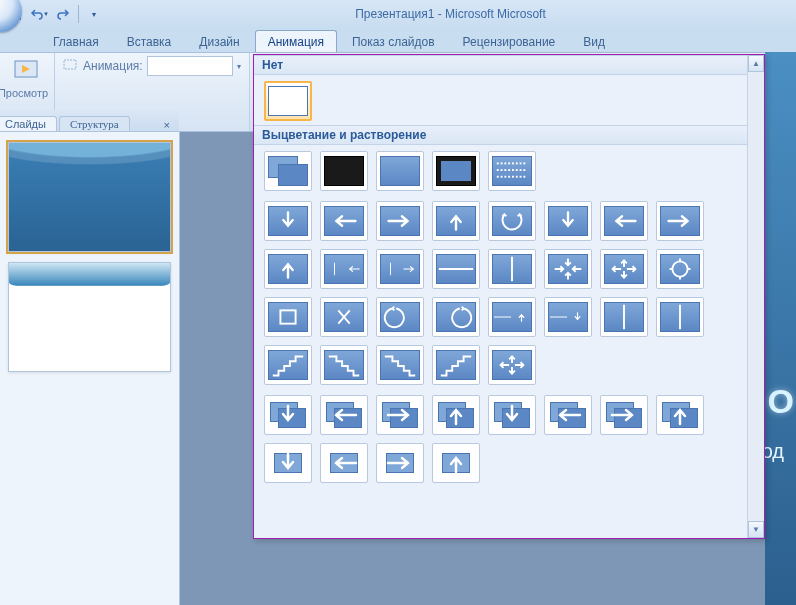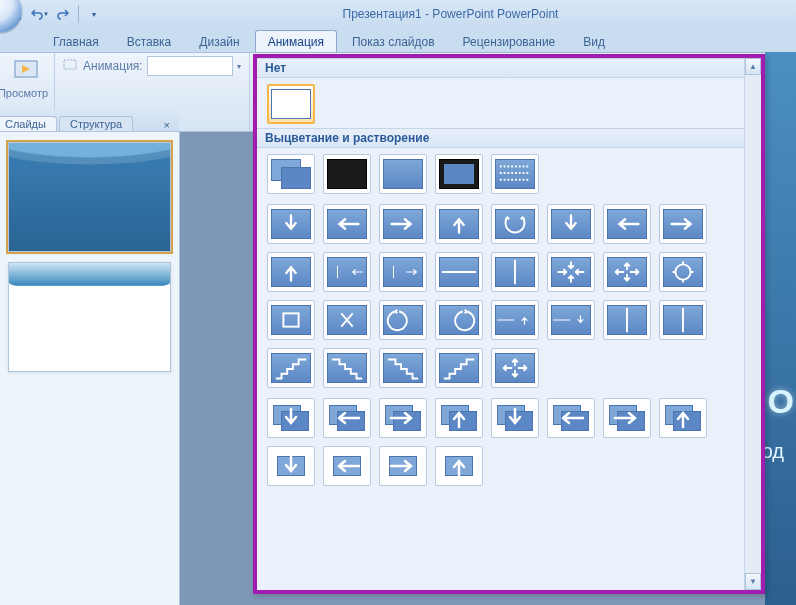--- a/index.html
+++ b/index.html
@@ -21,38 +21,38 @@
   
   .ribbon { height:80px; background:linear-gradient(#eef4fb,#d6e4f4); border-top:1px solid #aac0dc; border-bottom:1px solid #aac0dc; display:flex; }
   .rg { border-right:1px solid #bcd0e8; padding:2px 6px 0; display:flex; flex-direction:column; position:relative; height:100%; }
   .rg-label { position:absolute; bottom:2px; left:0; right:0; text-align:center; font-size:11px; color:#5b7ca8; }
   .big-btn { width:46px; text-align:center; color:#5b7ca8; font-size:11px; }
   .big-btn .ic { width:32px; height:28px; margin:2px auto; display:flex; align-items:center; justify-content:center; }
   .row-item { display:flex; align-items:center; gap:4px; height:22px; font-size:12px; color:#5b7ca8; padding:0 2px; }
   .combo { width:88px; height:20px; border:1px solid #b0c4de; background:#fff; }
 
   
-  .gallery { position:absolute; left:253px; top:54px; width:512px; height:540px; background:#eaf1fa; border:4px solid #a21caf; box-shadow:2px 2px 6px rgba(0,0,0,.2); overflow:hidden; }
+  .gallery { position:absolute; left:253px; top:54px; width:512px; height:485px; background:#eaf1fa; border:1px solid #a21caf; box-shadow:2px 2px 6px rgba(0,0,0,.2); overflow:hidden; }
   .scrollbar { position:absolute; right:0; top:0; width:17px; height:100%; background:#e6ecf5; border-left:1px solid #c4d4e8; }
   .sb-btn { height:17px; background:linear-gradient(#f4f8fd,#d6e4f4); border:1px solid #b0c4de; display:flex; align-items:center; justify-content:center; color:#5b7ca8; font-size:8px; }
   .sb-track { position:absolute; top:17px; bottom:17px; width:100%; }
   .gal-inner { position:absolute; left:0; right:17px; top:0; bottom:0; overflow:hidden; }
   .gal-header { background:linear-gradient(#e8effa,#dbe7f5); border-bottom:1px solid #c4d4e8; border-top:1px solid #c4d4e8; padding:2px 8px; font-size:12px; font-weight:bold; color:#2a5a9a; }
   .gal-grid { padding:6px 4px 4px 10px; display:flex; flex-wrap:wrap; gap:8px 8px; }
   .thumb { width:48px; height:40px; border:1px solid #b8c8de; background:#fff; border-radius:2px; display:flex; align-items:center; justify-content:center; position:relative; cursor:pointer; }
   .thumb.selected { border:2px solid #f7b649; background:linear-gradient(#fff,#fde2ad); }
   .trans-canvas { width:40px; height:30px; background:linear-gradient(#7fa7d8,#5b87c4); border:1px solid #4a75b0; position:relative; overflow:hidden; display:flex; align-items:center; justify-content:center; }
   .tc-none .trans-canvas { background:#fff; }
   .thumb svg { width:40px; height:30px; }
 
   
   .left-pane { position:absolute; left:0; top:132px; width:180px; bottom:0; background:#eef4fb; border-right:1px solid #b0c4de; }
   .pane-tabs { height:22px; display:flex; align-items:flex-end; border-bottom:1px solid #b0c4de; background:linear-gradient(#dbe7f5,#cadcf0); position:absolute; top:-22px; left:0; right:0;}
   .ptab { padding:1px 10px; font-size:11px; color:#3c6394; border:1px solid #b0c4de; border-bottom:none; border-radius:3px 3px 0 0; margin-left:2px; background:#eef4fb; cursor:pointer;}
-  .ptab.secondary { background:#d6e4f4;}
+  .ptab.secondary { background:#d6e4f4;font-family:Liberation Serif, serif;}
   .ptab-close { margin-left:auto; margin-right:6px; font-size:11px; color:#3c6394; cursor:pointer; padding:0 3px;}
   .slide-thumb { margin:10px 8px; background:#fff; border:1px solid #b0c4de; box-shadow:0 1px 3px rgba(0,0,0,.1); position:relative; }
   .slide-thumb.sel { outline:2px solid #d4a24a; }
   .st1 { height:110px; background:linear-gradient(#3a7fb5,#2a6394); }
   .st1:before { content:""; position:absolute; top:0; left:0; right:0; height:52px; background:radial-gradient(ellipse 160% 100% at 50% 0%,rgba(255,255,255,.15) 40%,transparent 42%),
     radial-gradient(ellipse 180% 140% at 50% -30%,#5ca4d4 40%,transparent 42%); }
   .st2 { height:110px; background:#fff; }
   .st2:before { content:""; position:absolute; top:0; left:0; right:0; height:28px; background:linear-gradient(#cfe6f4,#3a88bc 80%,#fff 82%); border-radius:0 0 50% 50%/0 0 30% 30%; }
 
   
@@ -86,21 +86,21 @@
       <span style="font-size:7px;">▾</span>
     </div>
     <div class="qat-btn">
       <svg width="14" height="14" viewBox="0 0 14 14">
           <path d="M9 3 L12 6 L9 9 M12 6 H5 a3 3 0 0 0 0 6" fill="none" stroke="#3e74c0" stroke-width="1.5"></path>
         </svg>
     </div>
     <div class="qat-sep"></div>
     <div class="qat-btn" style="font-size:8px;">▾</div>
   </div>
-  <div class="title">Презентация1 - PowerPoint PowerPoint</div>
+  <div class="title">Презентация1 - Microsoft Microsoft</div>
 </div>
 
 <div class="tabs">
   <div class="office-orb"></div>
   <div style="width:22px"></div>
   <div class="tab">Главная</div>
   <div class="tab">Вставка</div>
   <div class="tab">Дизайн</div>
   <div class="tab active">Анимация</div>
   <div class="tab">Показ слайдов</div>

